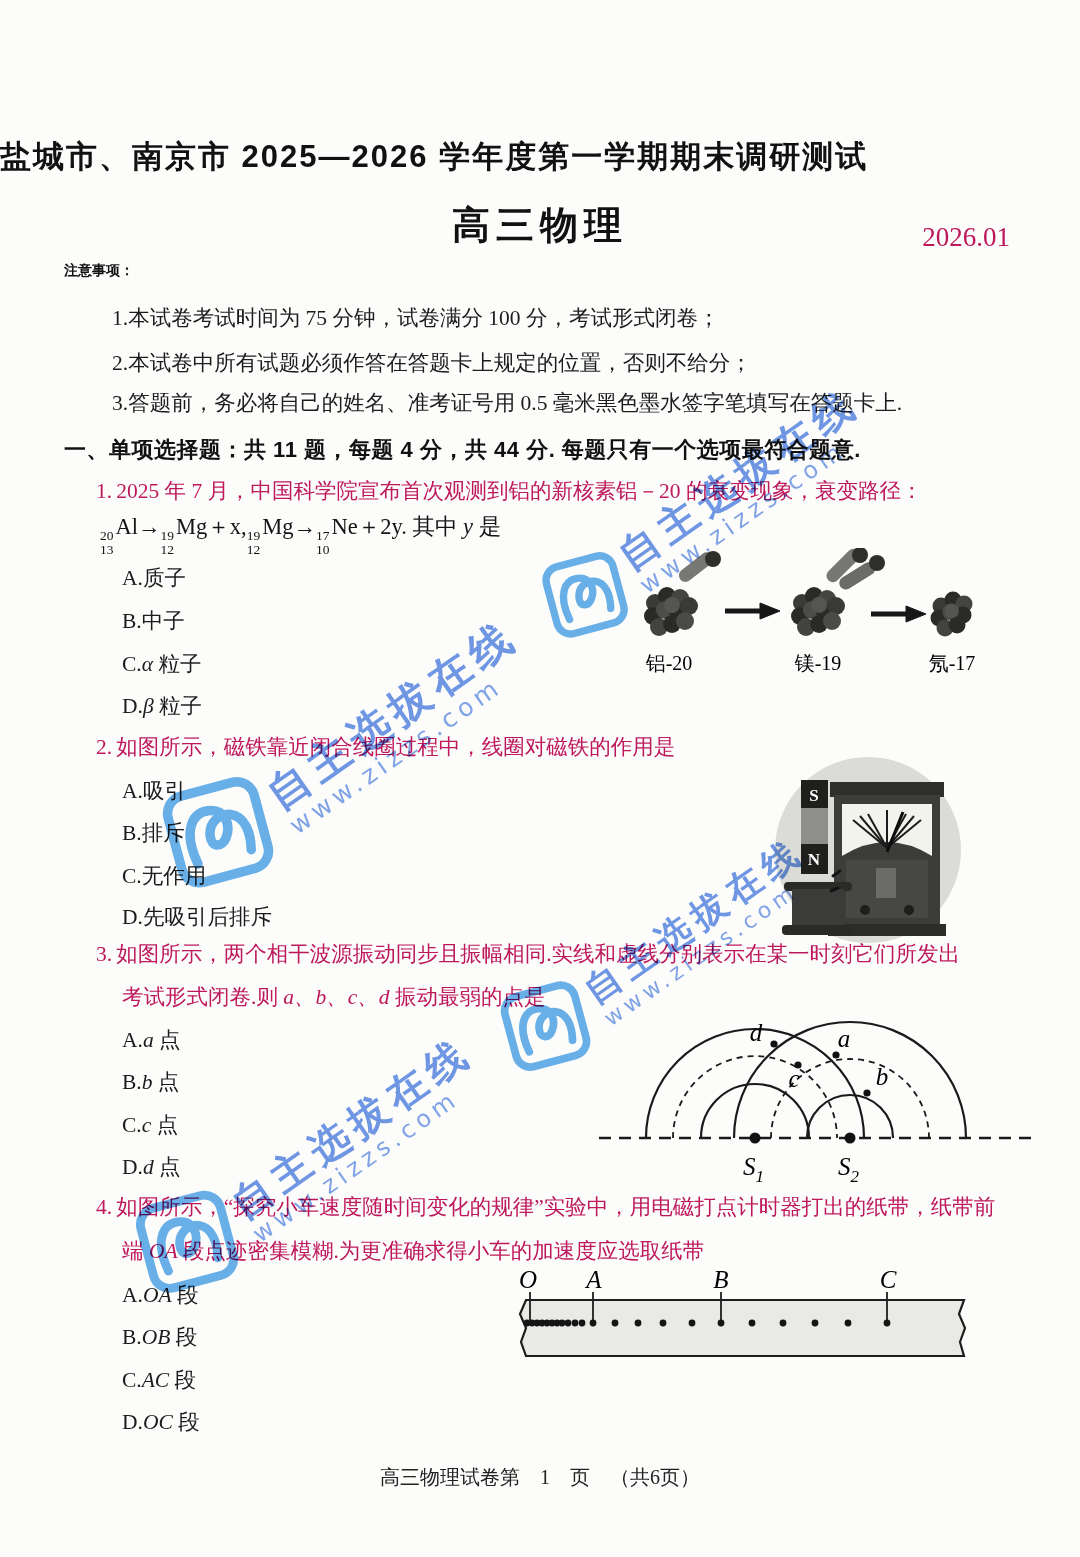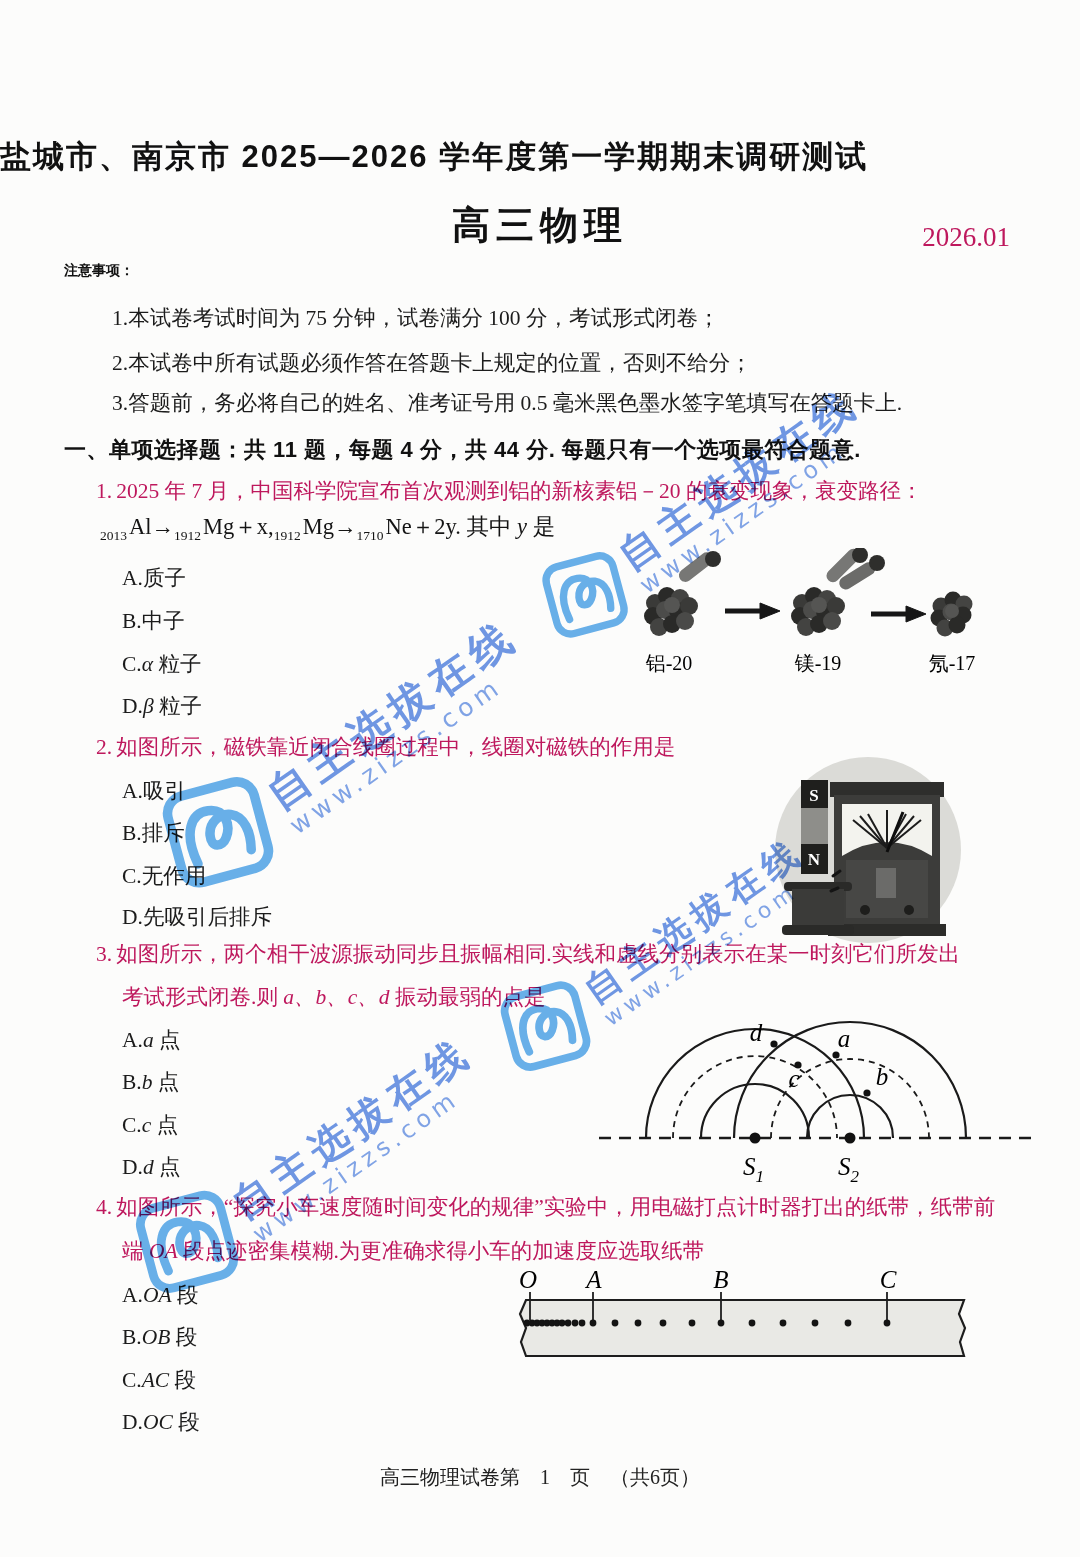--- a/index.html
+++ b/index.html
@@ -11,21 +11,21 @@
   .subject-title{left:0;top:200px;width:1080px;text-align:center;font-size:38px;letter-spacing:6px;color:#111;}
   .exam-date{right:70px;top:222px;font-size:27px;color:#be185d;}
   .notice-h{left:64px;top:262px;font-size:14px;color:#111;}
   .note{font-size:21.5px;left:112px;}
   .section-h{left:64px;top:435px;font-size:22px;color:#111;letter-spacing:0.5px;}
   .stem{font-size:21.5px;color:#be185d;}
   .qnum{margin-right:4px;}
   .opt{font-size:21.5px;left:122px;color:#1b1b1b;}
   .em{font-style:italic;font-family:"Liberation Serif","DejaVu Serif",serif;}
   .formula{left:100px;top:511px;font-size:22.5px;color:#141414;}
-  .nuc{display:inline-flex;flex-direction:row;align-items:flex-end;font-size:13.5px;line-height:1.02;
+  .nuc{display:inline-flex;flex-direction:column;align-items:flex-end;font-size:13.5px;line-height:1.02;
        vertical-align:-6px;margin-right:2px;}
   .nuc span{font-style:normal;}
   figure{margin:0;}
   .wm{position:absolute;display:flex;align-items:flex-end;gap:10px;transform:rotate(-35deg);
       transform-origin:left bottom;mix-blend-mode:multiply;pointer-events:none;}
   .wm svg{transform:rotate(20deg);opacity:.82;}
   .wm .texts{display:flex;flex-direction:column;line-height:1.08;}
   .wm .l1{font-family:"Liberation Sans","DejaVu Sans",sans-serif;font-weight:700;
           color:#4d7fe0;opacity:.8;letter-spacing:7px;}
   .wm .l2{font-family:"DejaVu Sans","Liberation Sans",sans-serif;color:#4d7fe0;opacity:.7;letter-spacing:5px;}

